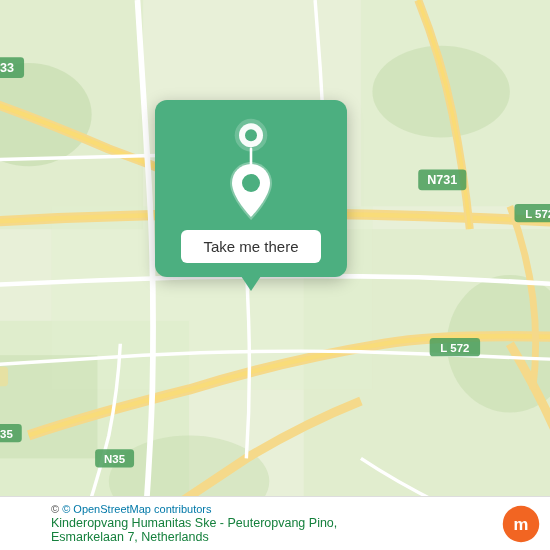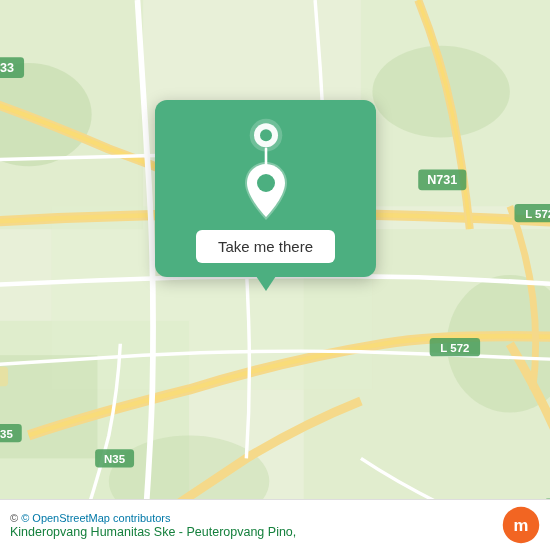--- a/index.html
+++ b/index.html
@@ -23,21 +23,21 @@
       position: absolute;
       top: 0; left: 0;
       width: 100%; height: 100%;
     }
 
     
     #popup-card {
       position: absolute;
       top: 100px;
       left: 155px;
-      width: 221px;
+      width: 192px;
       background: #4caf80;
       border-radius: 12px;
       display: flex;
       flex-direction: column;
       align-items: center;
       padding: 18px 18px 14px 18px;
       box-shadow: 0 4px 16px rgba(0,0,0,0.25);
       z-index: 10;
     }
 
@@ -81,20 +81,21 @@
       display: flex;
       justify-content: space-between;
       align-items: center;
       z-index: 20;
     }
 
     #footer-left {
       font-size: 11px;
       color: #555;
       flex: 1;
+      margin-left: 41px;
     }
 
     #footer-left .osm-link {
       color: #0078a8;
       text-decoration: none;
     }
 
     #footer-address {
       font-size: 12.5px;
       color: #15803d;
@@ -216,20 +217,21 @@
 
   <div id="footer">
     <div id="footer-left">
       <div>
         <span>©</span>
         <a class="osm-link">© OpenStreetMap contributors</a>
       </div>
       <div id="footer-address">
         <span>Kinderopvang Humanitas Ske - Peuteropvang Pino,</span>
         <br>
+        <span>Esmarkelaan 7, Netherlands</span>
       </div>
     </div>
     <div id="moovit-logo">
 
       <svg id="moovit-logo-icon" viewBox="0 0 50 50" width="50" height="50">
         <circle cx="25" cy="25" r="24" fill="#F26522"></circle>
 
         <text x="25" y="33" text-anchor="middle" fill="white" font-size="22" font-weight="bold" font-family="Arial">m</text>
       </svg>
     </div>

